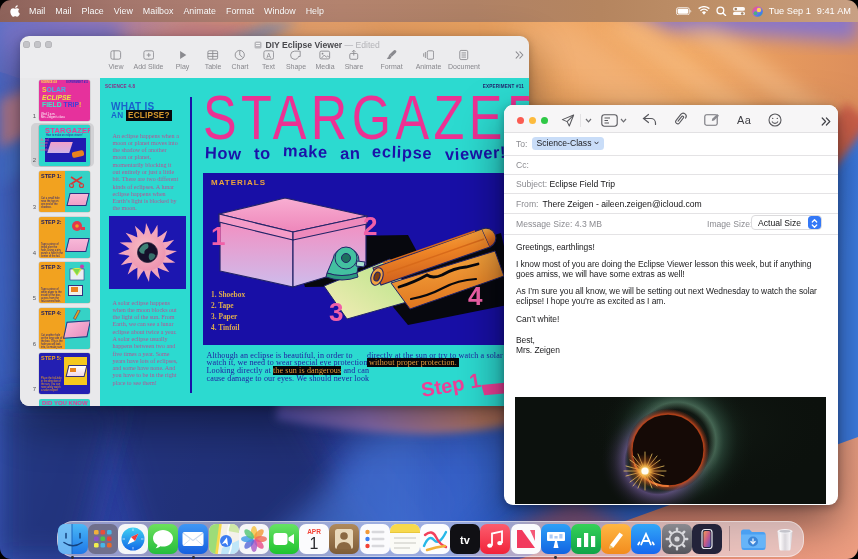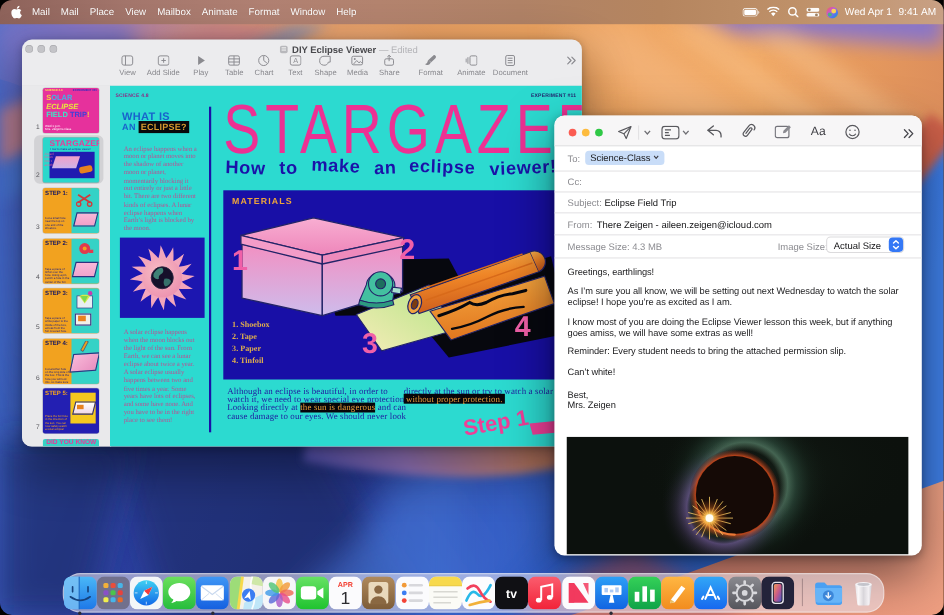--- a/index.html
+++ b/index.html
@@ -140,21 +140,21 @@
               <stop offset="0" stop-color="#ff5b4d"></stop>
               <stop offset=".4" stop-color="#c05bd8"></stop>
               <stop offset=".75" stop-color="#3b7ef0"></stop>
               <stop offset="1" stop-color="#41c654"></stop>
             </linearGradient>
           </defs>
           <circle cx="6.5" cy="6.5" r="6.3" fill="url(#avg)"></circle>
           <circle cx="8.2" cy="4.8" r="2.6" fill="#ffd94d" opacity=".95"></circle>
           <circle cx="4" cy="8.5" r="2.2" fill="#35c46a" opacity=".8"></circle>
         </svg>
-<span style="font-size:9.2px;margin-right:6px">Wed Apr 1</span>
+<span style="font-size:9.2px;margin-right:6px">Tue Sep 1</span>
         <span style="font-size:9.2px">9:41&nbsp;AM</span>
 </div>
 </div>
 <div id="keynote" class="abs">
   <div class="abs tl" style="left:2.6px;top:5.3px;background:#c4c4c8;box-shadow:inset 0 0 0 0.5px #ababaf"></div>
   <div class="abs tl" style="left:13.8px;top:5.3px;background:#c4c4c8;box-shadow:inset 0 0 0 0.5px #ababaf"></div>
   <div class="abs tl" style="left:25.1px;top:5.3px;background:#c4c4c8;box-shadow:inset 0 0 0 0.5px #ababaf"></div>
   <div class="abs" style="left:234px;top:3.5px;display:flex;align-items:center">
     <svg width="8" height="8" viewBox="0 0 8 8" style="margin-right:3.5px;margin-top:1px">
           <rect x="0.5" y="0.5" width="7" height="7" rx="1.6" fill="#b8b8bc"></rect>
@@ -525,23 +525,22 @@
 <div class="abs mlabel" style="left:203px;top:114px">Image Size:</div>
 <div class="abs" style="left:247px;top:109.5px;width:71px;height:15px;border:1px solid #dcdbdd;border-radius:4px;background:#fff;box-sizing:border-box"></div>
 <div class="abs" style="left:254px;top:112.5px;font-size:8.6px;font-weight:normal;color:#141416">Actual Size</div>
 <div class="abs" style="left:304px;top:110.5px;width:13px;height:13px;background:#3478f6;border-radius:3.5px"><svg width="13" height="13" viewBox="0 0 13 13" fill="none" stroke="#fff" stroke-width="1.3" stroke-linecap="round" stroke-linejoin="round">
           <path d="M4.3 5 L6.5 2.8 L8.7 5"></path>
           <path d="M4.3 8 L6.5 10.2 L8.7 8"></path>
         </svg></div>
 
 <div class="abs" style="left:12px;top:137.5px;width:320px;font-size:8.45px;line-height:9.8px;color:#1c1c1e;white-space:nowrap;letter-spacing:-0.07px">
 <div style="margin-bottom:8px">Greetings, earthlings!</div>
+<div style="margin-bottom:7.4px">I know most of you are doing the Eclipse Viewer lesson this week, but if anything<br>goes amiss, we will have some extras as well!</div>
 <div style="margin-bottom:8.6px">As I’m sure you all know, we will be setting out next Wednesday to watch the solar<br>eclipse! I hope you’re as excited as I am.</div>
-<div style="margin-bottom:7.4px">I know most of you are doing the Eclipse Viewer lesson this week, but if anything<br>goes amiss, we will have some extras as well!</div>
-<div style="margin-bottom:8.6px">Reminder: Every student needs to bring the attached permission slip.</div>
 <div style="margin-bottom:11px">Can’t white!</div>
 <div>Best,<br>Mrs. Zeigen</div>
 </div>
 
 <svg class="abs" style="left:10.6px;top:291.5px" width="311" height="107" viewBox="0 0 311 107">
 <defs>
 <radialGradient id="corona" cx="0.5" cy="0.5" r="0.5">
             <stop offset="0.40" stop-color="#9fd8b0" stop-opacity="0"></stop>
             <stop offset="0.5" stop-color="#8cceaa" stop-opacity=".42"></stop>
             <stop offset="0.6" stop-color="#5da183" stop-opacity=".26"></stop>

